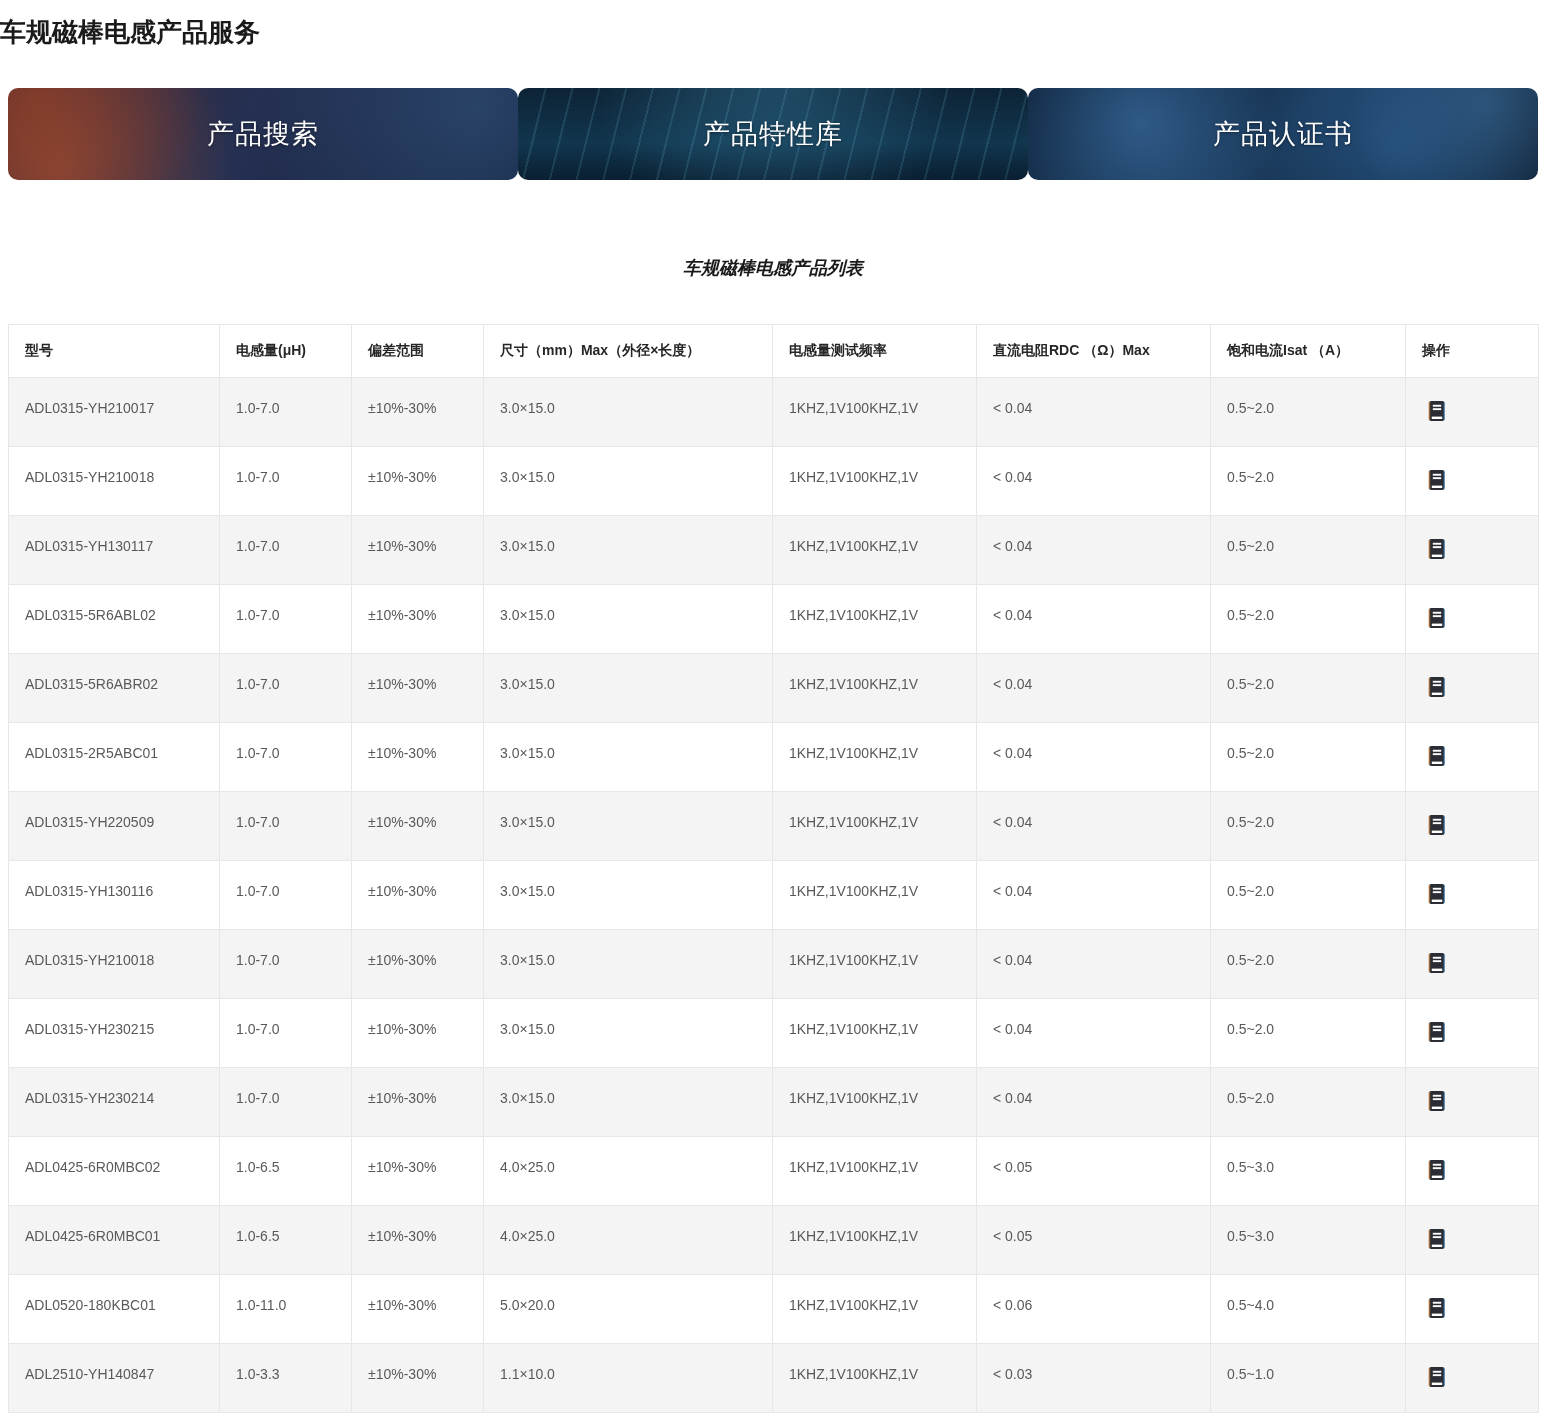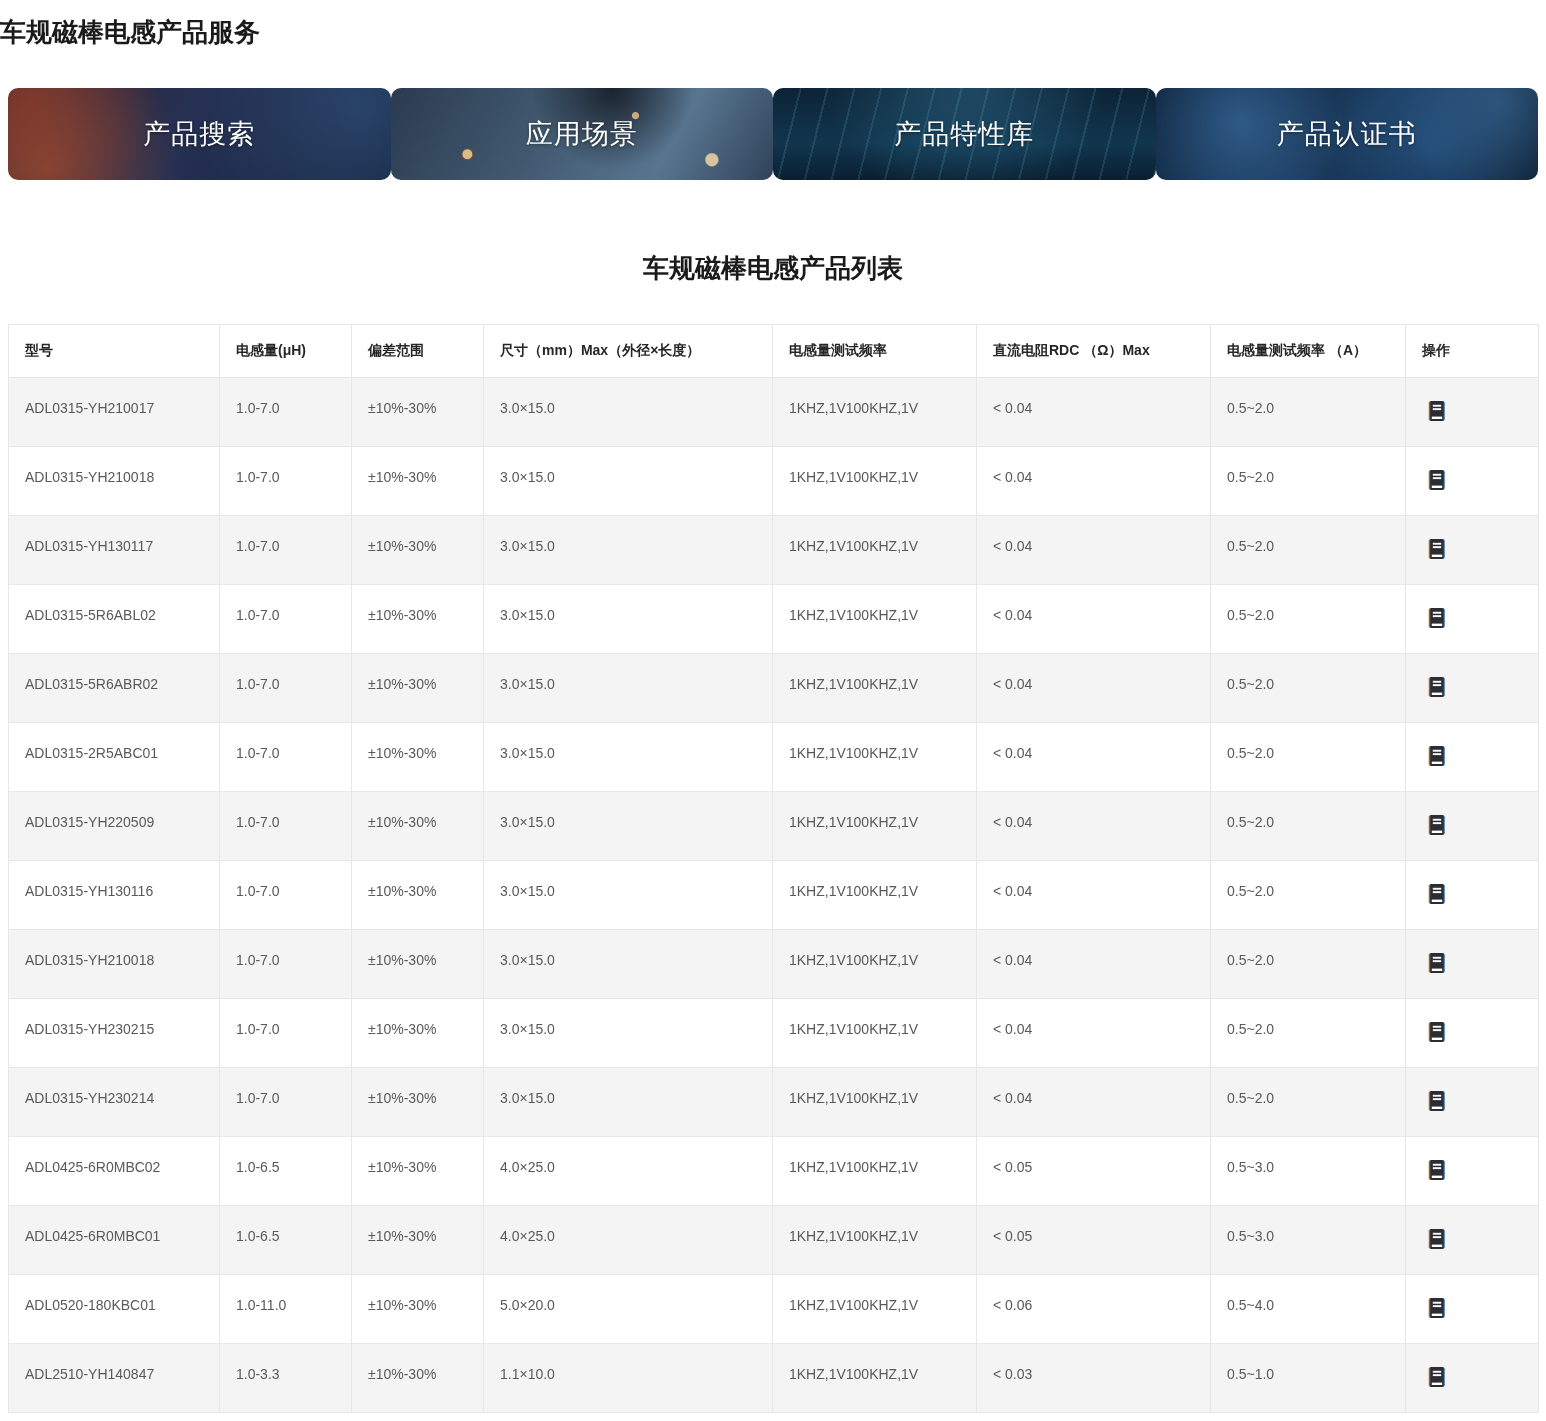--- a/index.html
+++ b/index.html
@@ -4,22 +4,22 @@
 <style>
   html,body{margin:0;padding:0;background:#ffffff;}
   body{font-family:"Liberation Sans","DejaVu Sans",sans-serif;width:1546px;}
   .page{width:1546px;}
 
   .page-title{
     text-align:left;font-size:26px;font-weight:700;color:#1a1a1a;
     margin:16px 0 40px 0;line-height:32px;
   }
   .section-title{
-    text-align:center;font-size:26px;font-weight:700;color:#1a1a1a;
-    margin:72px 0 40px 0;line-height:32px;
+    text-align:center;font-size:18px;font-weight:700;color:#1a1a1a;
+    margin:72px 0 40px 0;line-height:32px;font-style:italic;
   }
 
   .banners{display:flex;padding:0 8px;}
   .banner{
     flex:1;height:92px;border-radius:10px;display:flex;align-items:center;justify-content:center;
     color:#fff;font-size:27px;font-weight:500;letter-spacing:1px;cursor:pointer;
     position:relative;overflow:hidden;
   }
   .banner span{position:relative;z-index:2;text-shadow:0 1px 3px rgba(0,0,0,.45);}
   .banner-0{
@@ -74,23 +74,20 @@
 </head>
 <body>
 
 <div class="page">
 
   <h1 class="page-title">车规磁棒电感产品服务</h1>
 
   <div class="banners">
     <div class="banner banner-0">
       <span>产品搜索</span>
-    </div>
-    <div class="banner banner-1">
-      <span>应用场景</span>
     </div>
     <div class="banner banner-2">
       <span>产品特性库</span>
     </div>
     <div class="banner banner-3">
       <span>产品认证书</span>
     </div>
   </div>
 
   <h2 class="section-title">车规磁棒电感产品列表</h2>
@@ -107,21 +104,21 @@
         <col style="width:133px">
     </colgroup>
     <thead>
       <tr id="thead-row">
           <th>型号</th>
           <th>电感量(μH)</th>
           <th>偏差范围</th>
           <th>尺寸（mm）Max（外径×长度）</th>
           <th>电感量测试频率</th>
           <th>直流电阻RDC （Ω）Max</th>
-          <th>电感量测试频率 （A）</th>
+          <th>饱和电流Isat （A）</th>
           <th>操作</th>
         </tr>
     </thead>
     <tbody id="table-body">
         <tr>
           <td>ADL0315-YH210017</td>
           <td>1.0-7.0</td>
           <td>±10%-30%</td>
           <td>3.0×15.0</td>
           <td>1KHZ,1V100KHZ,1V</td>

